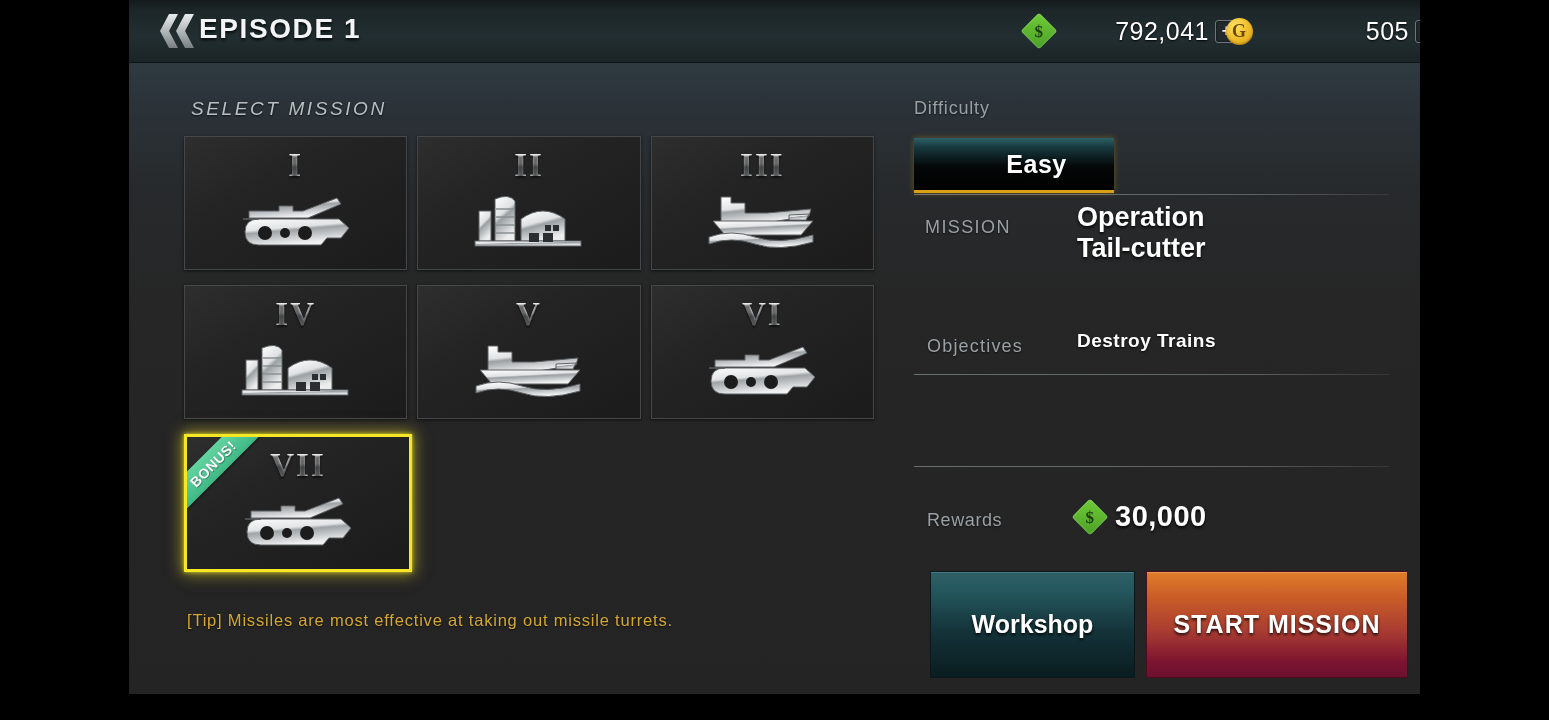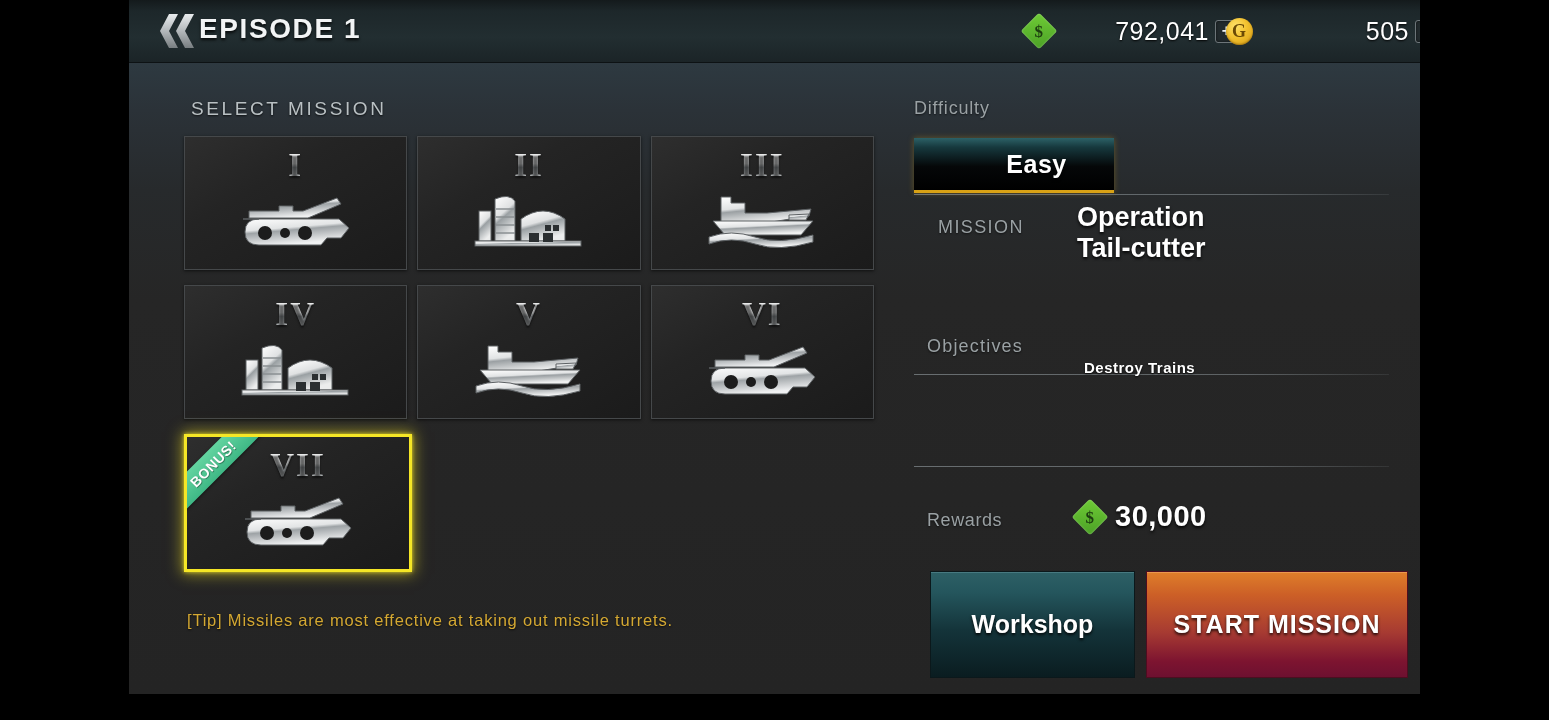--- a/index.html
+++ b/index.html
@@ -141,20 +141,21 @@
 
   
   #select-label {
     position: absolute;
     left: 62px;
     top: 98px;
     font-size: 19px;
     letter-spacing: 2.6px;
     color: #b9c0c3;
     text-shadow: 0 1px 2px rgba(0,0,0,.7);
+    font-style: italic;
   }
 
   #tile-grid {
     position: absolute;
     left: 55px;
     top: 136px;
     width: 700px;
   }
   .tile-row { display: flex; }
   .tile {
@@ -278,43 +279,42 @@
     position: absolute;
     left: 0;
     width: 475px;
     height: 1px;
     background: linear-gradient(to right, rgba(160,170,175,.55) 0%, rgba(160,170,175,.45) 70%, rgba(160,170,175,.12) 100%);
   }
   #div-1 { top: 108px; }
   #div-2 { top: 288px; }
   #div-3 { top: 380px; }
 
-  #mission-label { position: absolute; left: 24px; top: 131px; letter-spacing: 1.4px; }
+  #mission-label { position: absolute; left: 11px; top: 131px; letter-spacing: 1.4px; }
   #mission-name {
     position: absolute;
     left: 163px;
     top: 116px;
     font-size: 27px;
     font-weight: bold;
     color: #ffffff;
     line-height: 31px;
     text-shadow: 0 2px 3px rgba(0,0,0,.85);
   }
 
   #objectives-label { position: absolute; left: 13px; top: 250px; letter-spacing: 1.2px; }
   #objectives-value {
     position: absolute;
     left: 163px;
-    top: 273px;
-    font-size: 15px;
+    top: 244px;
+    font-size: 19px;
     font-weight: bold;
     color: #ffffff;
     letter-spacing: .5px;
     text-shadow: 0 1px 2px rgba(0,0,0,.8);
-    margin-left: 7px;
   }
 
   #rewards-label { position: absolute; left: 13px; top: 424px; letter-spacing: .6px; }
   #rewards-row {
     position: absolute;
     left: 163px;
     top: 414px;
     display: flex;
     align-items: center;
   }

